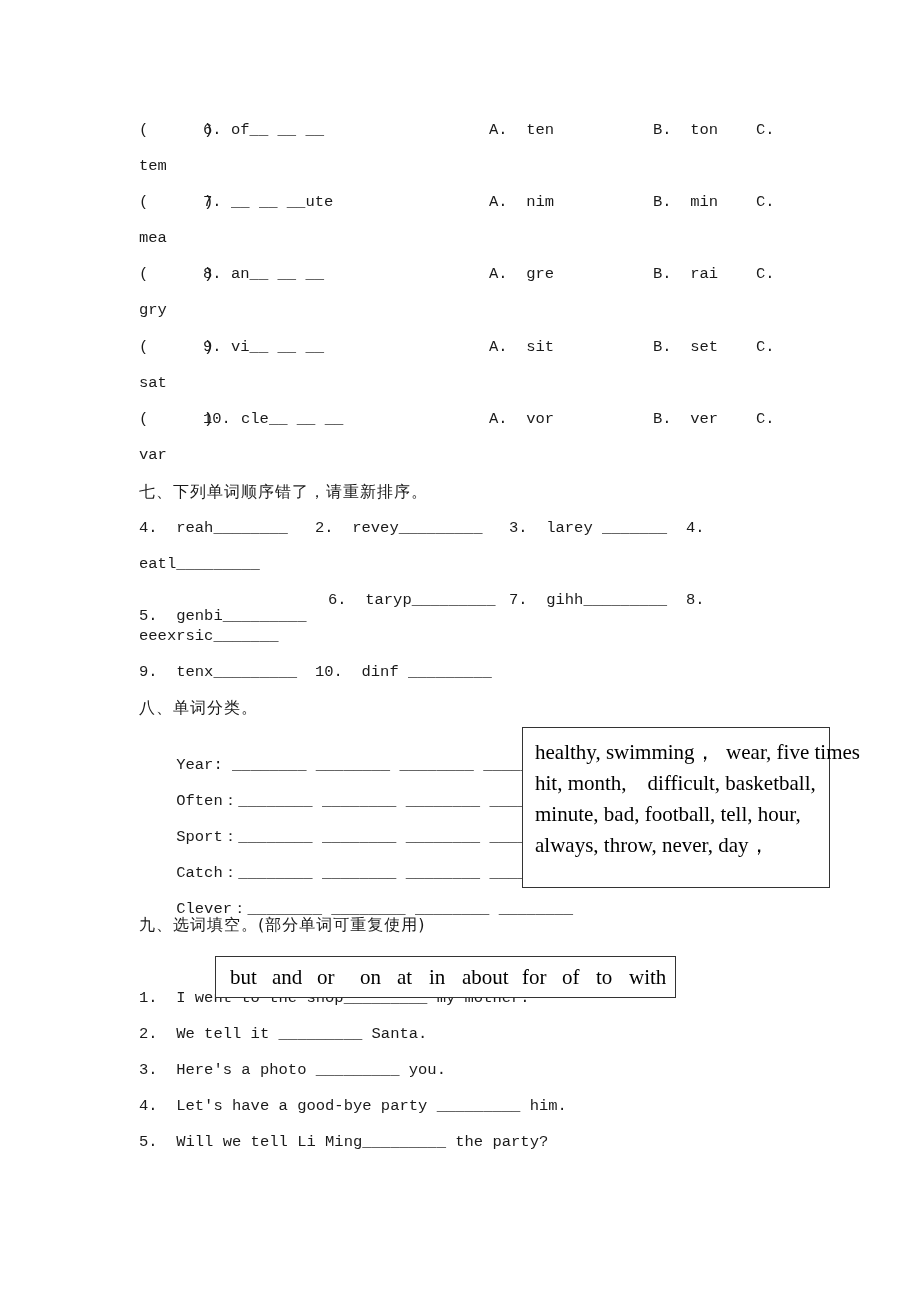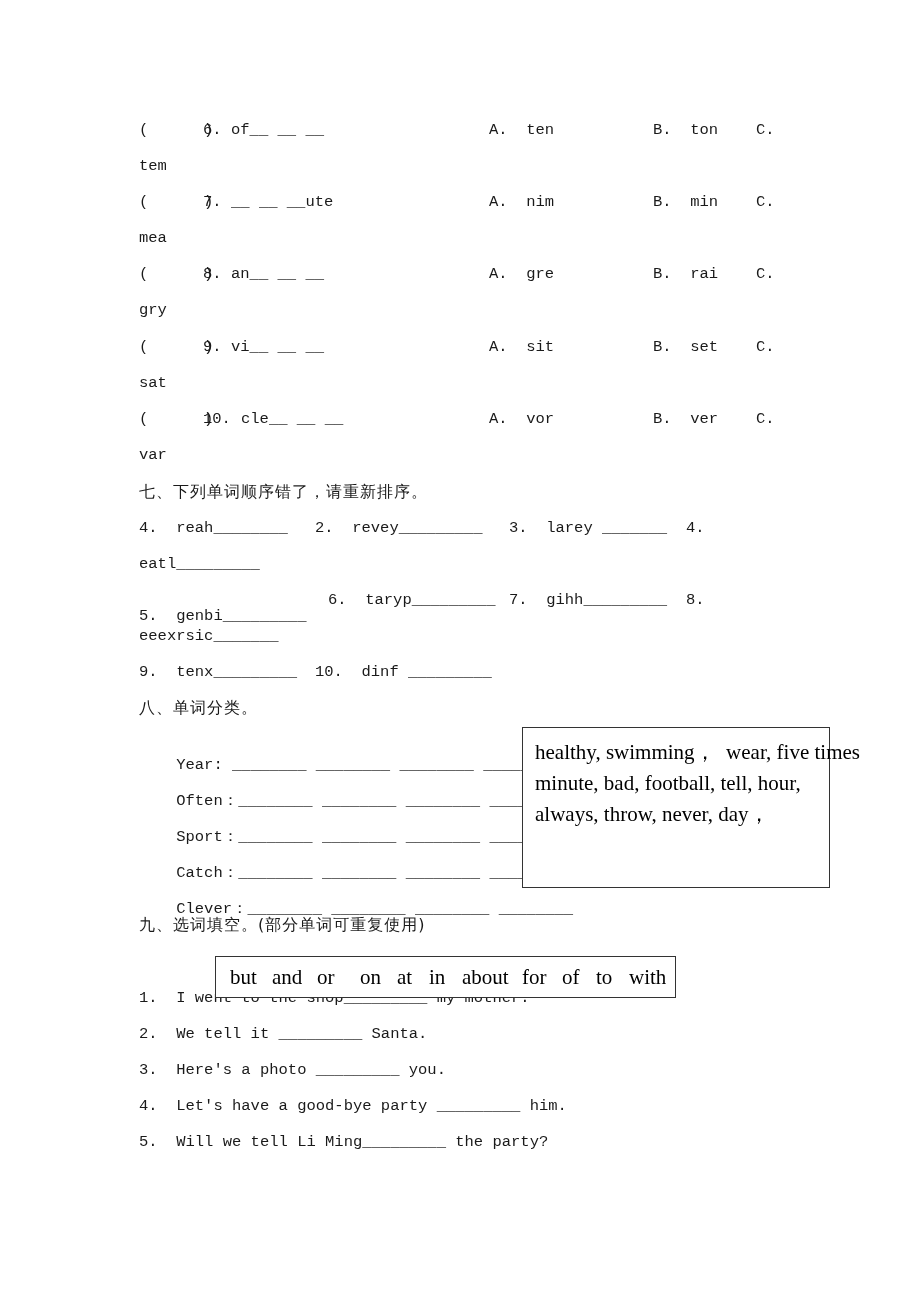--- a/index.html
+++ b/index.html
@@ -100,20 +100,21 @@
   </div>
   <div class="abs" style="left:139px; top:843px;">
     <span>Catch：</span><span>________ ________ ________ ________</span>
   </div>
   <div class="abs" style="left:139px; top:879px;">
     <span>Clever：</span><span>________ ________ ________ ________</span>
   </div>
 
   <div class="box wordbox serif">
     <div class="wl">healthy, swimming，  wear, five times</div>
+    <div class="wl">hit, month,    difficult, basketball,</div>
     <div class="wl">minute, bad, football, tell, hour,</div>
     <div class="wl">always, throw, never, day，</div>
   </div>
 </div>
 
 <div>
   <div class="abs cjk" style="left:139px; top:915px;">九、选词填空。(部分单词可重复使用)</div>
 
   <div class="abs" style="left:139px; top:988px;">1.  I went to the shop_________ my mother.</div>
   <div class="abs" style="left:139px; top:1024px;">2.  We tell it _________ Santa.</div>

